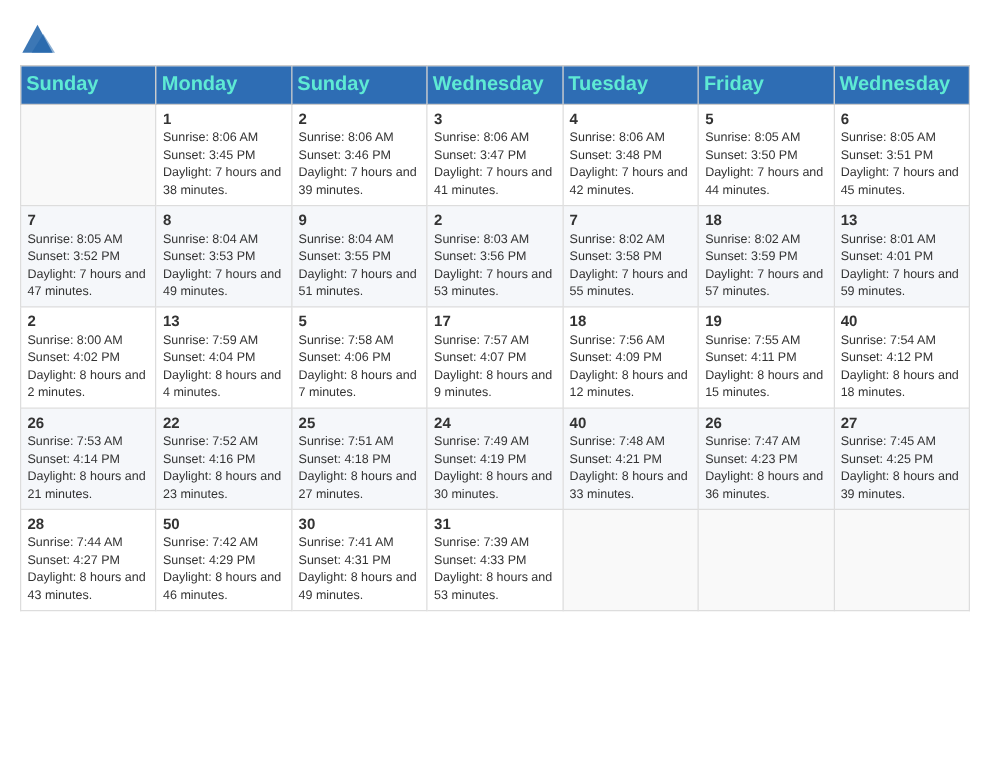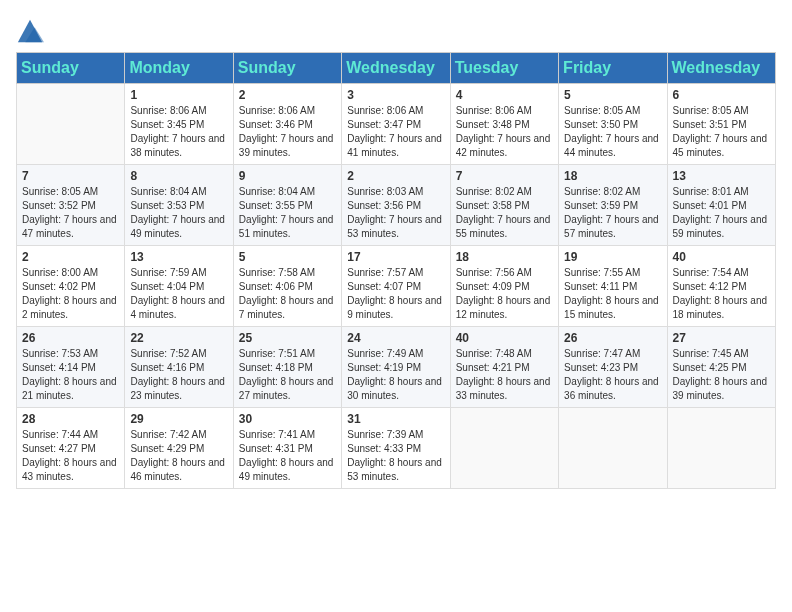--- a/index.html
+++ b/index.html
@@ -237,21 +237,21 @@
           <span class="day-number">27</span>
           <div class="day-info">Sunrise: 7:45 AM<br>Sunset: 4:25 PM<br>Daylight: 8 hours and 39 minutes.</div>
         </td>
       </tr>
       <tr>
         <td>
           <span class="day-number">28</span>
           <div class="day-info">Sunrise: 7:44 AM<br>Sunset: 4:27 PM<br>Daylight: 8 hours and 43 minutes.</div>
         </td>
         <td>
-          <span class="day-number">29</span>
+          <span class="day-number">50</span>
           <div class="day-info">Sunrise: 7:42 AM<br>Sunset: 4:29 PM<br>Daylight: 8 hours and 46 minutes.</div>
         </td>
         <td>
           <span class="day-number">30</span>
           <div class="day-info">Sunrise: 7:41 AM<br>Sunset: 4:31 PM<br>Daylight: 8 hours and 49 minutes.</div>
         </td>
         <td>
           <span class="day-number">31</span>
           <div class="day-info">Sunrise: 7:39 AM<br>Sunset: 4:33 PM<br>Daylight: 8 hours and 53 minutes.</div>
         </td>

